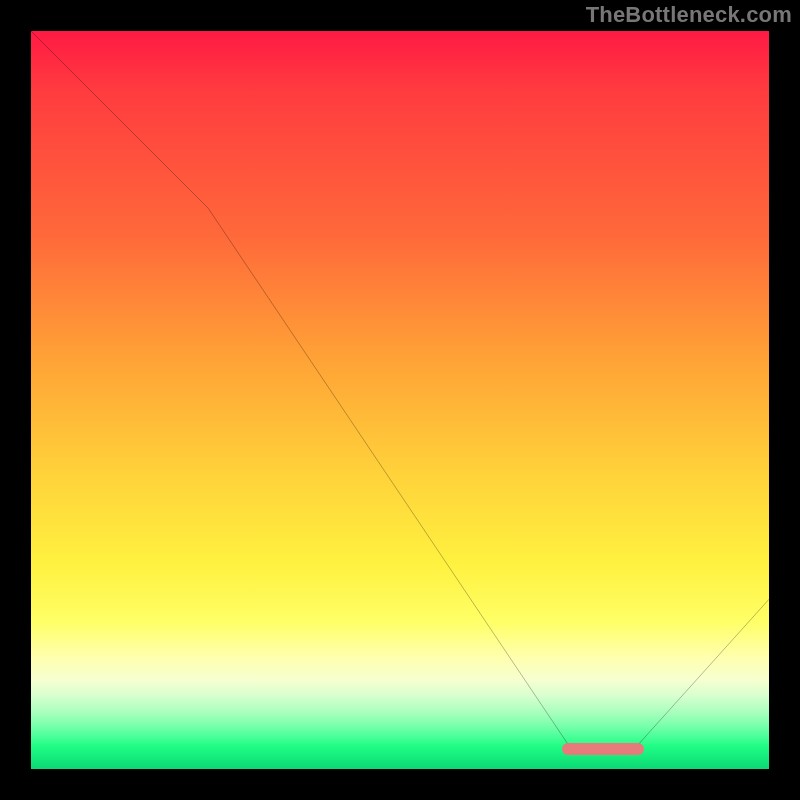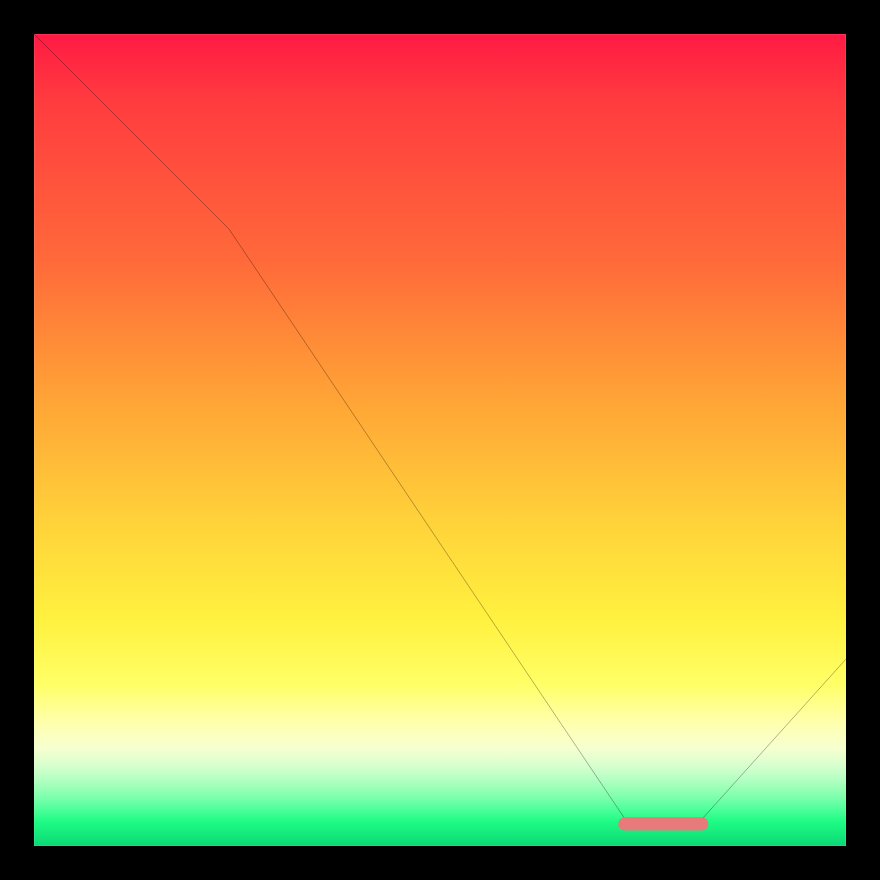--- a/index.html
+++ b/index.html
@@ -63,20 +63,21 @@
     height: 12px;
     border-radius: 6px;
     background: #e77a7a;
   }
 </style>
 </head>
 <body>
 
 <div class="frame">
 
+  <div class="watermark">TheBottleneck.com</div>
 
   <div class="plot">
 
     <div class="gradient"></div>
 
     <svg class="curve" viewBox="0 0 100 100" preserveAspectRatio="none">
       <path d="M 0 0 L 24 24 L 73 97 L 82 97 L 100 77" fill="none" stroke="#000" stroke-width="0.28" vector-effect="non-scaling-stroke"></path>
     </svg>
 
     <div class="mark" style="left: 531.36px; width: 81.18px; top: 712.074px;"></div>

